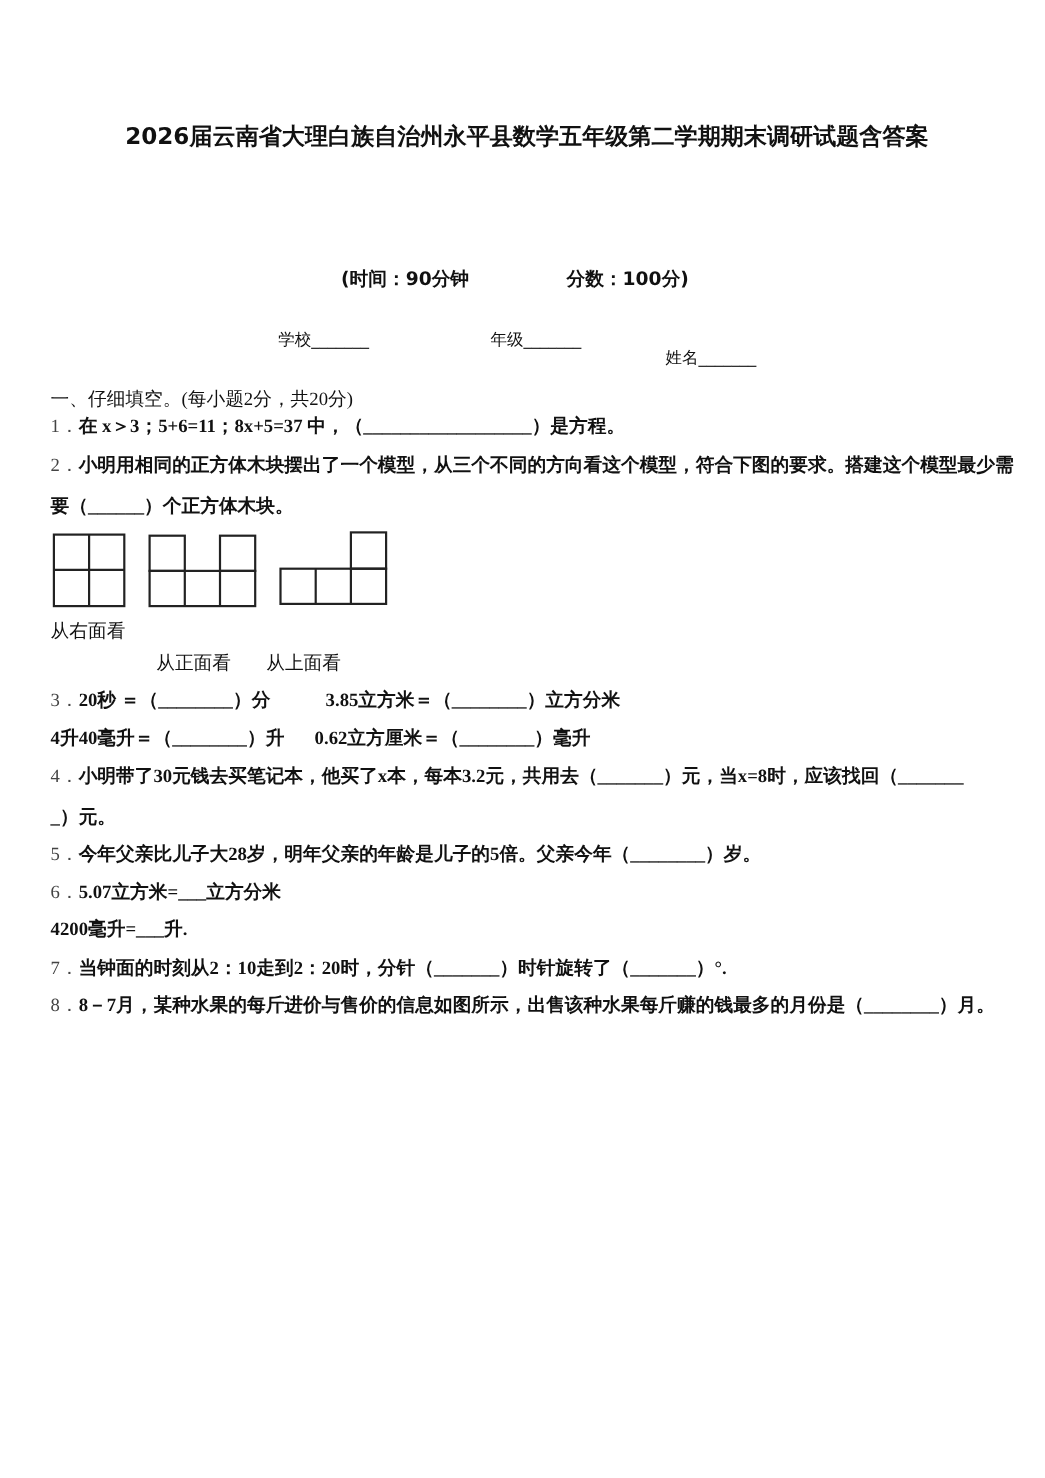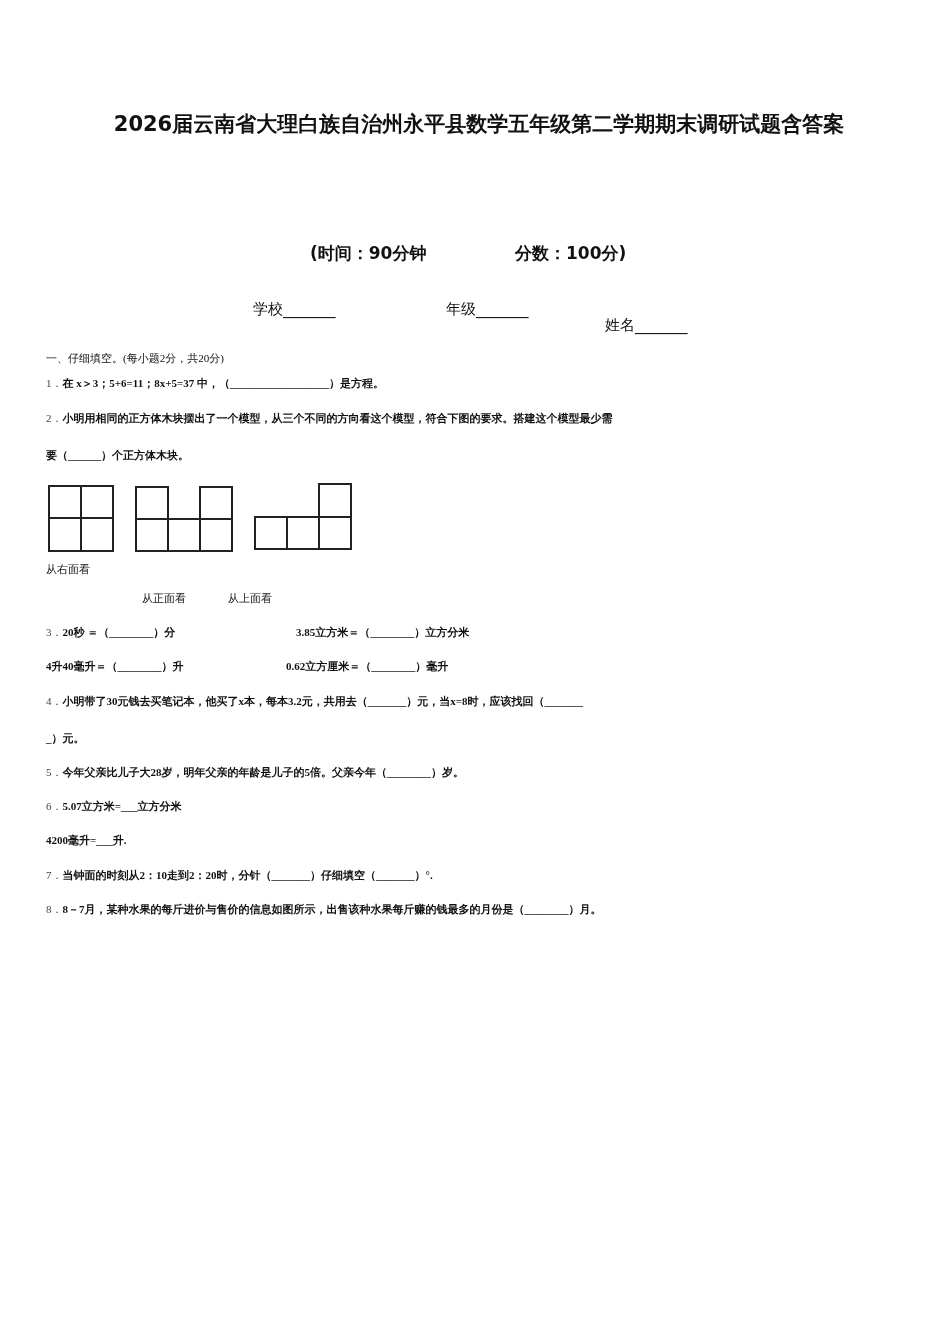--- a/index.html
+++ b/index.html
@@ -5,21 +5,21 @@
   html, body { margin: 0; padding: 0; background: #ffffff; }
   body { width: 950px; height: 1344px; position: relative; overflow: hidden;
          font-family: "Liberation Serif", "DejaVu Serif", serif; color: #111; }
   .abs { position: absolute; white-space: nowrap; }
   .title { left: 4px; width: 950px; top: 110px; text-align: center;
            font-family: "DejaVu Sans", "Liberation Sans", sans-serif; font-weight: bold;
            font-size: 21px; letter-spacing: 0px; }
   .meta { top: 226px; font-family: "DejaVu Sans", "Liberation Sans", sans-serif;
           font-weight: bold; font-size: 17px; margin-top: 16px; }
   .info { top: 300px; font-family: "DejaVu Sans", "Liberation Sans", sans-serif; font-size: 15px; }
-  .line { font-size: 11px; font-weight: bold; }
+  .line { font-size: 17px; font-weight: bold; }
   .num { font-weight: normal; color: #444; }
   .sec { font-weight: normal; }
   svg { position: absolute; left: 0; top: 0; }
 </style>
 </head>
 <body>
 
 <div class="abs title">2026届云南省大理白族自治州永平县数学五年级第二学期期末调研试题含答案</div>
 
 <div class="abs meta" style="left:310px;">(时间：90分钟</div>
@@ -56,21 +56,21 @@
   <g stroke="#222" stroke-width="2" fill="none">
     <rect x="255" y="517" width="96" height="32"></rect>
     <rect x="319" y="484" width="32" height="33"></rect>
     <line x1="287" y1="517" x2="287" y2="549"></line>
     <line x1="319" y1="517" x2="319" y2="549"></line>
   </g>
 </svg>
 
 <div class="abs line sec" style="left:46px; top:562px;">从右面看</div>
 <div class="abs line sec" style="left:142px; top:591px;">从正面看</div>
-<div class="abs line sec" style="left:228px; top:591px;font-family:Liberation Serif, serif;">从上面看</div>
+<div class="abs line sec" style="left:242px; top:591px;font-family:Liberation Serif, serif;">从上面看</div>
 
 <div class="abs line" style="left:46px; top:625px;text-align:center;">
   <span class="num">3．</span><span>20秒 ＝（________）分</span>
 </div>
 <div class="abs line" style="left:296px; top:625px;">3.85立方米＝（________）立方分米</div>
 <div class="abs line" style="left:46px; top:659px;">4升40毫升＝（________）升</div>
 <div class="abs line" style="left:286px; top:659px;">0.62立方厘米＝（________）毫升</div>
 
 <div class="abs line" style="left:46px; top:694px;">
   <span class="num">4．</span><span>小明带了30元钱去买笔记本，他买了x本，每本3.2元，共用去（_______）元，当x=8时，应该找回（_______</span>
@@ -80,18 +80,18 @@
 <div class="abs line" style="left:46px; top:765px;">
   <span class="num">5．</span><span>今年父亲比儿子大28岁，明年父亲的年龄是儿子的5倍。父亲今年（________）岁。</span>
 </div>
 
 <div class="abs line" style="left:46px; top:799px;">
   <span class="num">6．</span><span>5.07立方米=___立方分米</span>
 </div>
 <div class="abs line" style="left:46px; top:833px;text-align:center;">4200毫升=___升.</div>
 
 <div class="abs line" style="left:46px; top:868px;">
-  <span class="num">7．</span><span>当钟面的时刻从2：10走到2：20时，分针（_______）仔细填空（_______）°.</span>
+  <span class="num">7．</span><span>当钟面的时刻从2：10走到2：20时，分针（_______）时针旋转了（_______）°.</span>
 </div>
 
 <div class="abs line" style="left:46px; top:902px;">
   <span class="num">8．</span><span>8－7月，某种水果的每斤进价与售价的信息如图所示，出售该种水果每斤赚的钱最多的月份是（________）月。</span>
 </div>
 
 </body></html>

